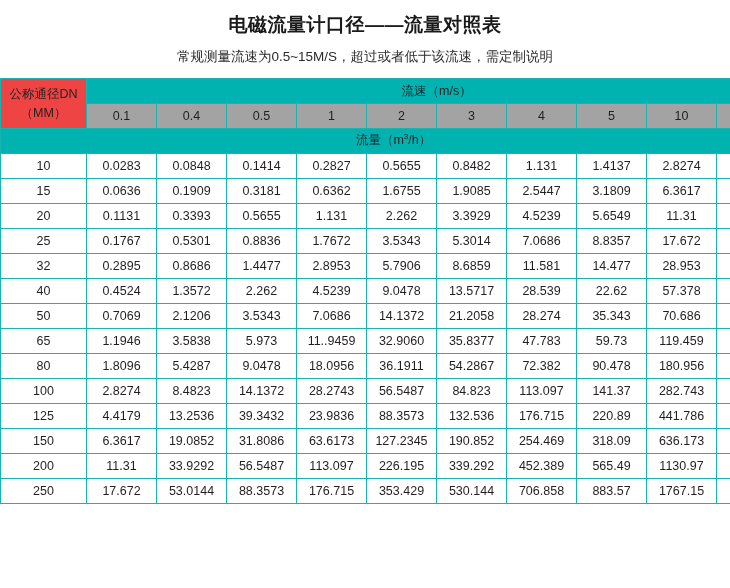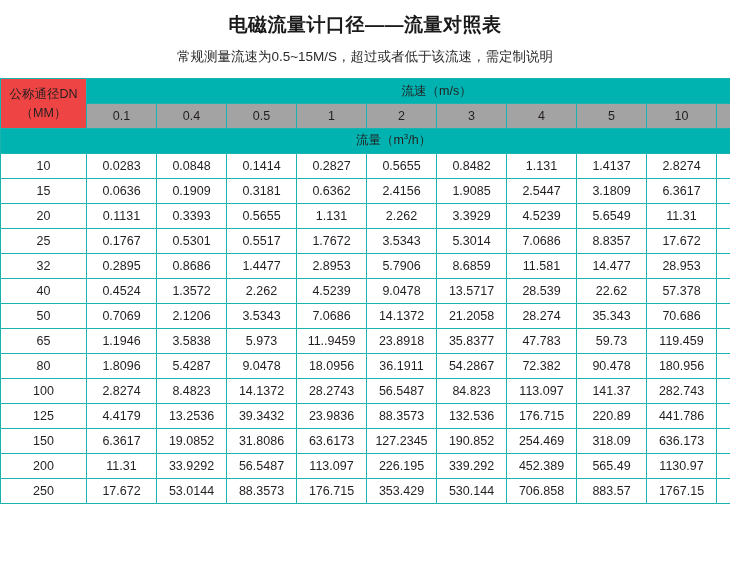--- a/index.html
+++ b/index.html
@@ -144,21 +144,21 @@
         <td>1.4137</td>
         <td>2.8274</td>
         <td>4.241</td>
       </tr>
       <tr>
         <td class="dn-cell">15</td>
         <td>0.0636</td>
         <td>0.1909</td>
         <td>0.3181</td>
         <td>0.6362</td>
-        <td>2.4156</td>
+        <td>1.6755</td>
         <td>1.9085</td>
         <td>2.5447</td>
         <td>3.1809</td>
         <td>6.3617</td>
         <td>9.543</td>
       </tr>
       <tr>
         <td class="dn-cell">20</td>
         <td>0.1131</td>
         <td>0.3393</td>
@@ -168,21 +168,21 @@
         <td>3.3929</td>
         <td>4.5239</td>
         <td>5.6549</td>
         <td>11.31</td>
         <td>16.965</td>
       </tr>
       <tr>
         <td class="dn-cell">25</td>
         <td>0.1767</td>
         <td>0.5301</td>
-        <td>0.5517</td>
+        <td>0.8836</td>
         <td>1.7672</td>
         <td>3.5343</td>
         <td>5.3014</td>
         <td>7.0686</td>
         <td>8.8357</td>
         <td>17.672</td>
         <td>26.507</td>
       </tr>
       <tr>
         <td class="dn-cell">32</td>
@@ -222,21 +222,21 @@
         <td>35.343</td>
         <td>70.686</td>
         <td>106.03</td>
       </tr>
       <tr>
         <td class="dn-cell">65</td>
         <td>1.1946</td>
         <td>3.5838</td>
         <td>5.973</td>
         <td>11..9459</td>
-        <td>23.8918</td>
+        <td>32.9060</td>
         <td>35.8377</td>
         <td>47.783</td>
         <td>59.73</td>
         <td>119.459</td>
         <td>179.19</td>
       </tr>
       <tr>
         <td class="dn-cell">80</td>
         <td>1.8096</td>
         <td>5.4287</td>

